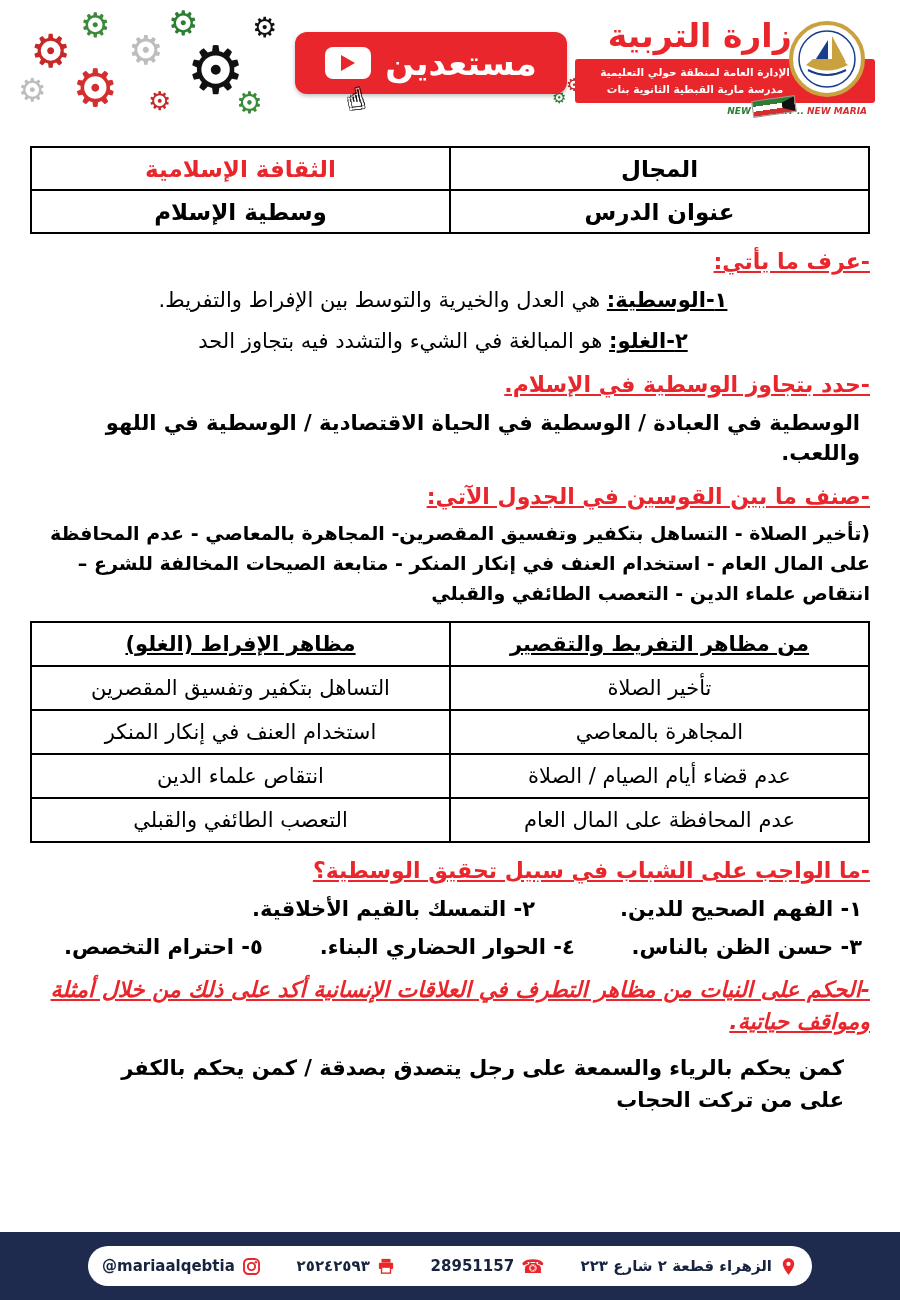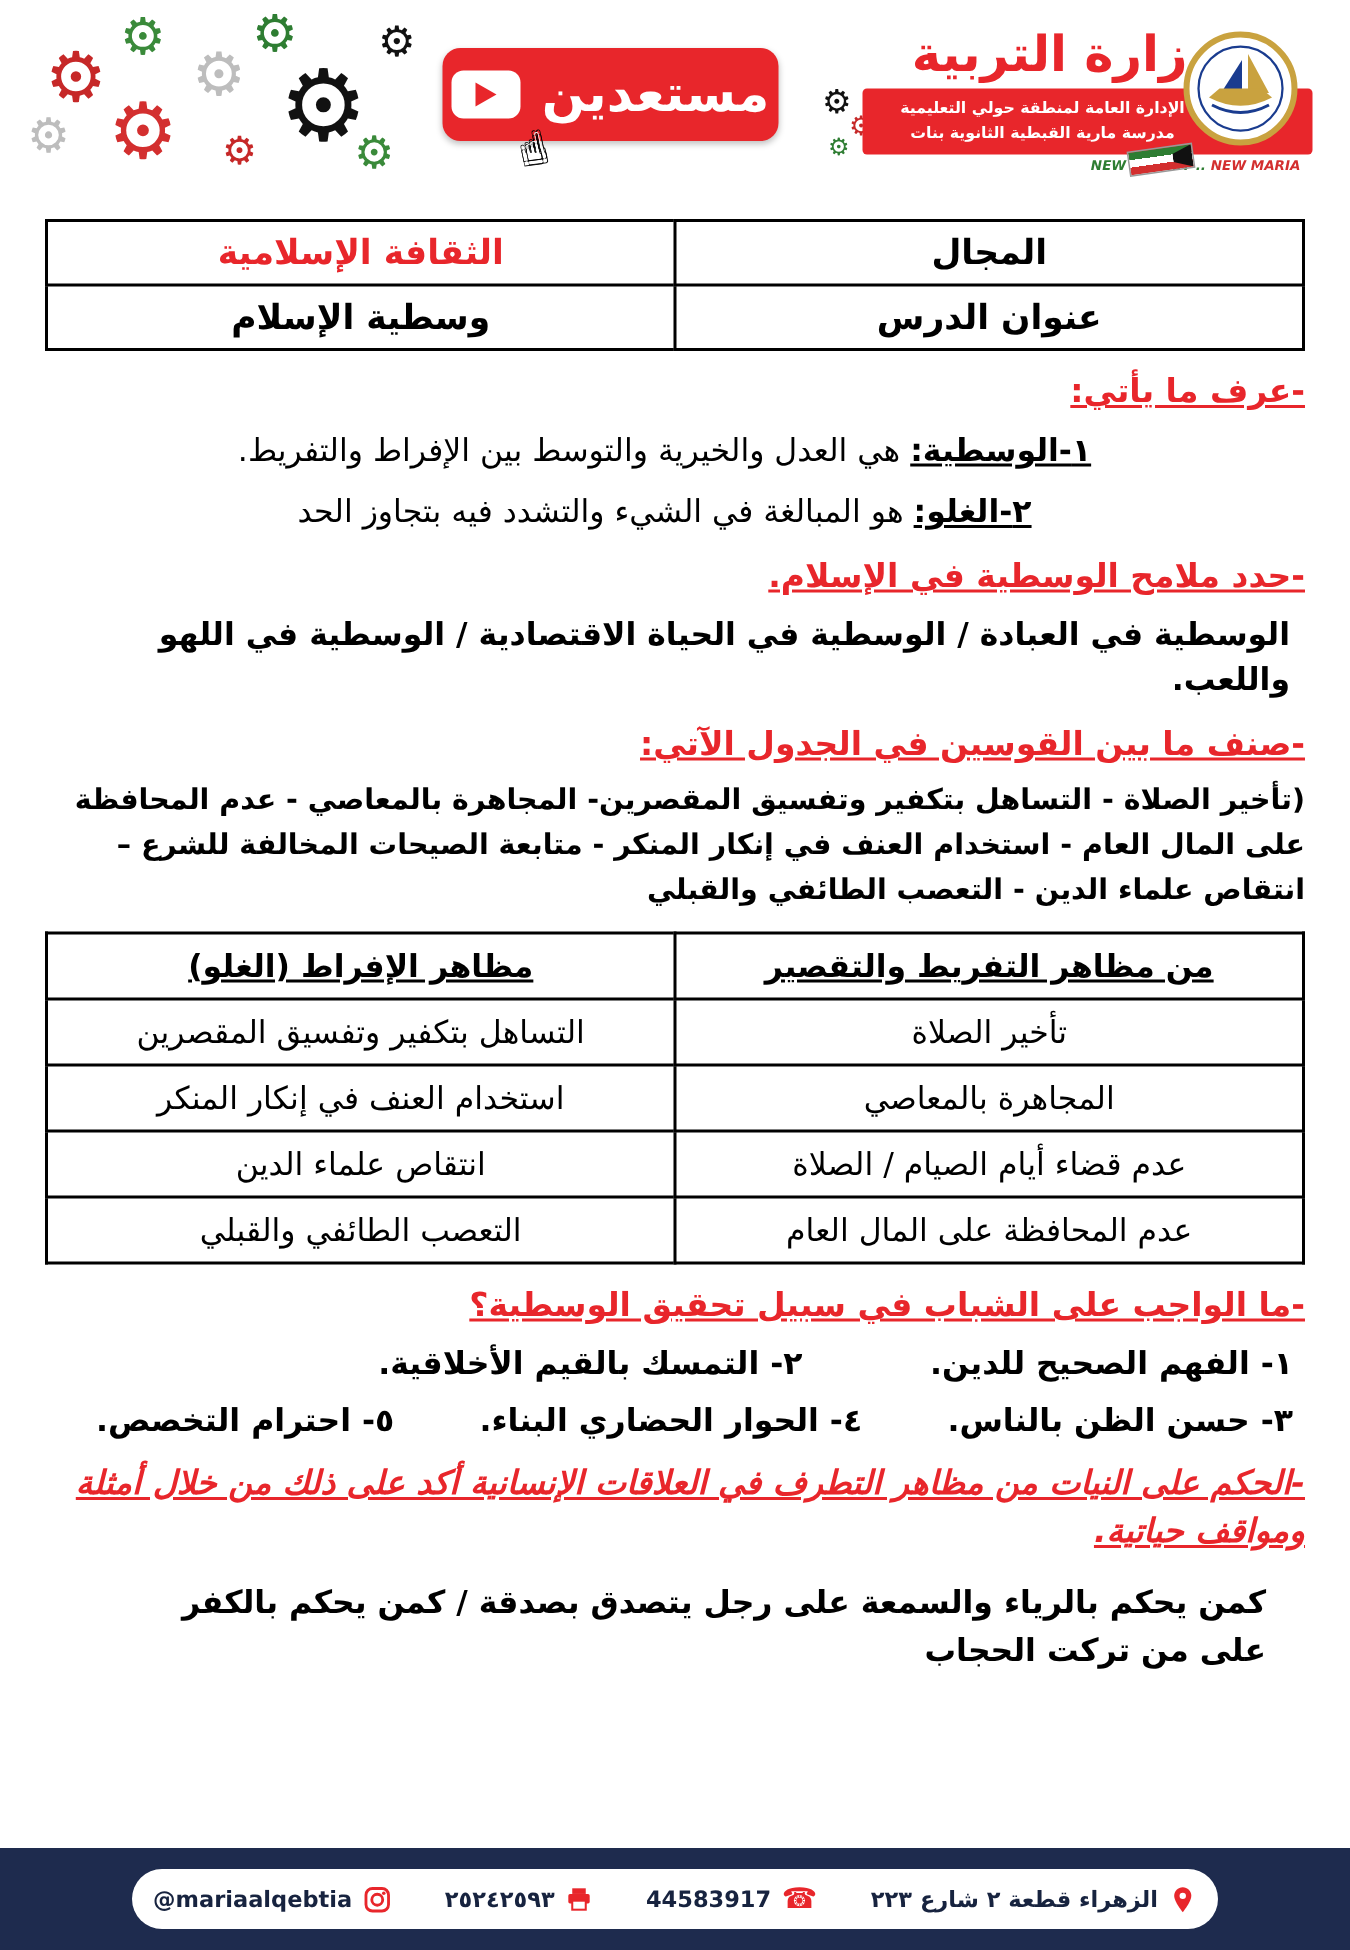--- a/index.html
+++ b/index.html
@@ -8,21 +8,21 @@
   .page {
     width: 900px; height: 1300px; margin: 0 auto; position: relative;
     background: #ffffff; overflow: hidden; direction: rtl;
   }
 
   
   .header { position: relative; height: 138px; }
   .gear { position: absolute; line-height: 1; user-select: none; }
 
   .banner {
-    position: absolute; left: 295px; top: 32px; width: 224px; height: 62px;
+    position: absolute; left: 295px; top: 32px; width: 272px; height: 62px;
     background: #e8262b; border-radius: 12px; display: flex; direction: rtl;
     align-items: center; justify-content: center; gap: 14px;
     box-shadow: 0 2px 4px rgba(0,0,0,.25);
   }
   .banner-label { color: #fff; font-size: 34px; font-weight: bold; }
   .play-btn {
     width: 46px; height: 32px; background: #fff; border-radius: 8px;
     display: flex; align-items: center; justify-content: center;
   }
   .play-tri { width: 0; height: 0; border-top: 8px solid transparent;
@@ -162,21 +162,21 @@
     </table>
 
   <div class="content">
 
     <div class="h-red">-عرف ما يأتي:</div>
 
     <div class="def-line"><span class="term">١-الوسطية:</span><span> هي العدل والخيرية والتوسط بين الإفراط والتفريط.</span></div>
 
     <div class="def-line"><span class="term">٢-الغلو:</span><span> هو المبالغة في الشيء والتشدد فيه بتجاوز الحد</span></div>
 
-    <div class="h-red">-حدد ملامح الوسطية في الإسلام.</div>
+    <div class="h-red">-حدد بتجاوز الوسطية في الإسلام.</div>
     <div class="body-line">الوسطية في العبادة / الوسطية في الحياة الاقتصادية / الوسطية في اللهو واللعب.</div>
 
     <div class="h-red">-صنف ما بين القوسين في الجدول الآتي:</div>
     <div class="classify-par">(تأخير الصلاة - التساهل بتكفير وتفسيق المقصرين- المجاهرة بالمعاصي - عدم المحافظة على المال العام - استخدام العنف في إنكار المنكر - متابعة الصيحات المخالفة للشرع – انتقاص علماء الدين - التعصب الطائفي والقبلي</div>
 
     <table class="class-table">
       <tbody>
           <tr>
         <th>من مظاهر التفريط والتقصير</th>
         <th>مظاهر الإفراط (الغلو)</th>
@@ -224,21 +224,21 @@
           <svg viewBox="0 0 24 24" width="19" height="19">
               <path d="M12 1.5C8 1.5 4.8 4.7 4.8 8.7c0 5.2 7.2 13.8 7.2 13.8s7.2-8.6 7.2-13.8c0-4-3.2-7.2-7.2-7.2z" fill="#e8262b"></path>
               <circle cx="12" cy="8.7" r="2.7" fill="#ffffff"></circle>
             </svg>
         </span>
         <span>الزهراء قطعة ٢ شارع ٢٢٣</span>
       </div>
 
       <div class="contact">
         <span class="glyph">☎</span>
-        <span>44583917</span>
+        <span>28951157</span>
       </div>
 
       <div class="contact">
         <span>
           <svg viewBox="0 0 24 24" width="18" height="18">
               <rect x="6" y="2.5" width="12" height="5" fill="#e8262b"></rect>
               <rect x="2.5" y="7.5" width="19" height="8.5" rx="1.5" fill="#e8262b"></rect>
               <rect x="6" y="13.5" width="12" height="8" fill="#ffffff" stroke="#e8262b" stroke-width="1.8"></rect>
             </svg>
         </span>

